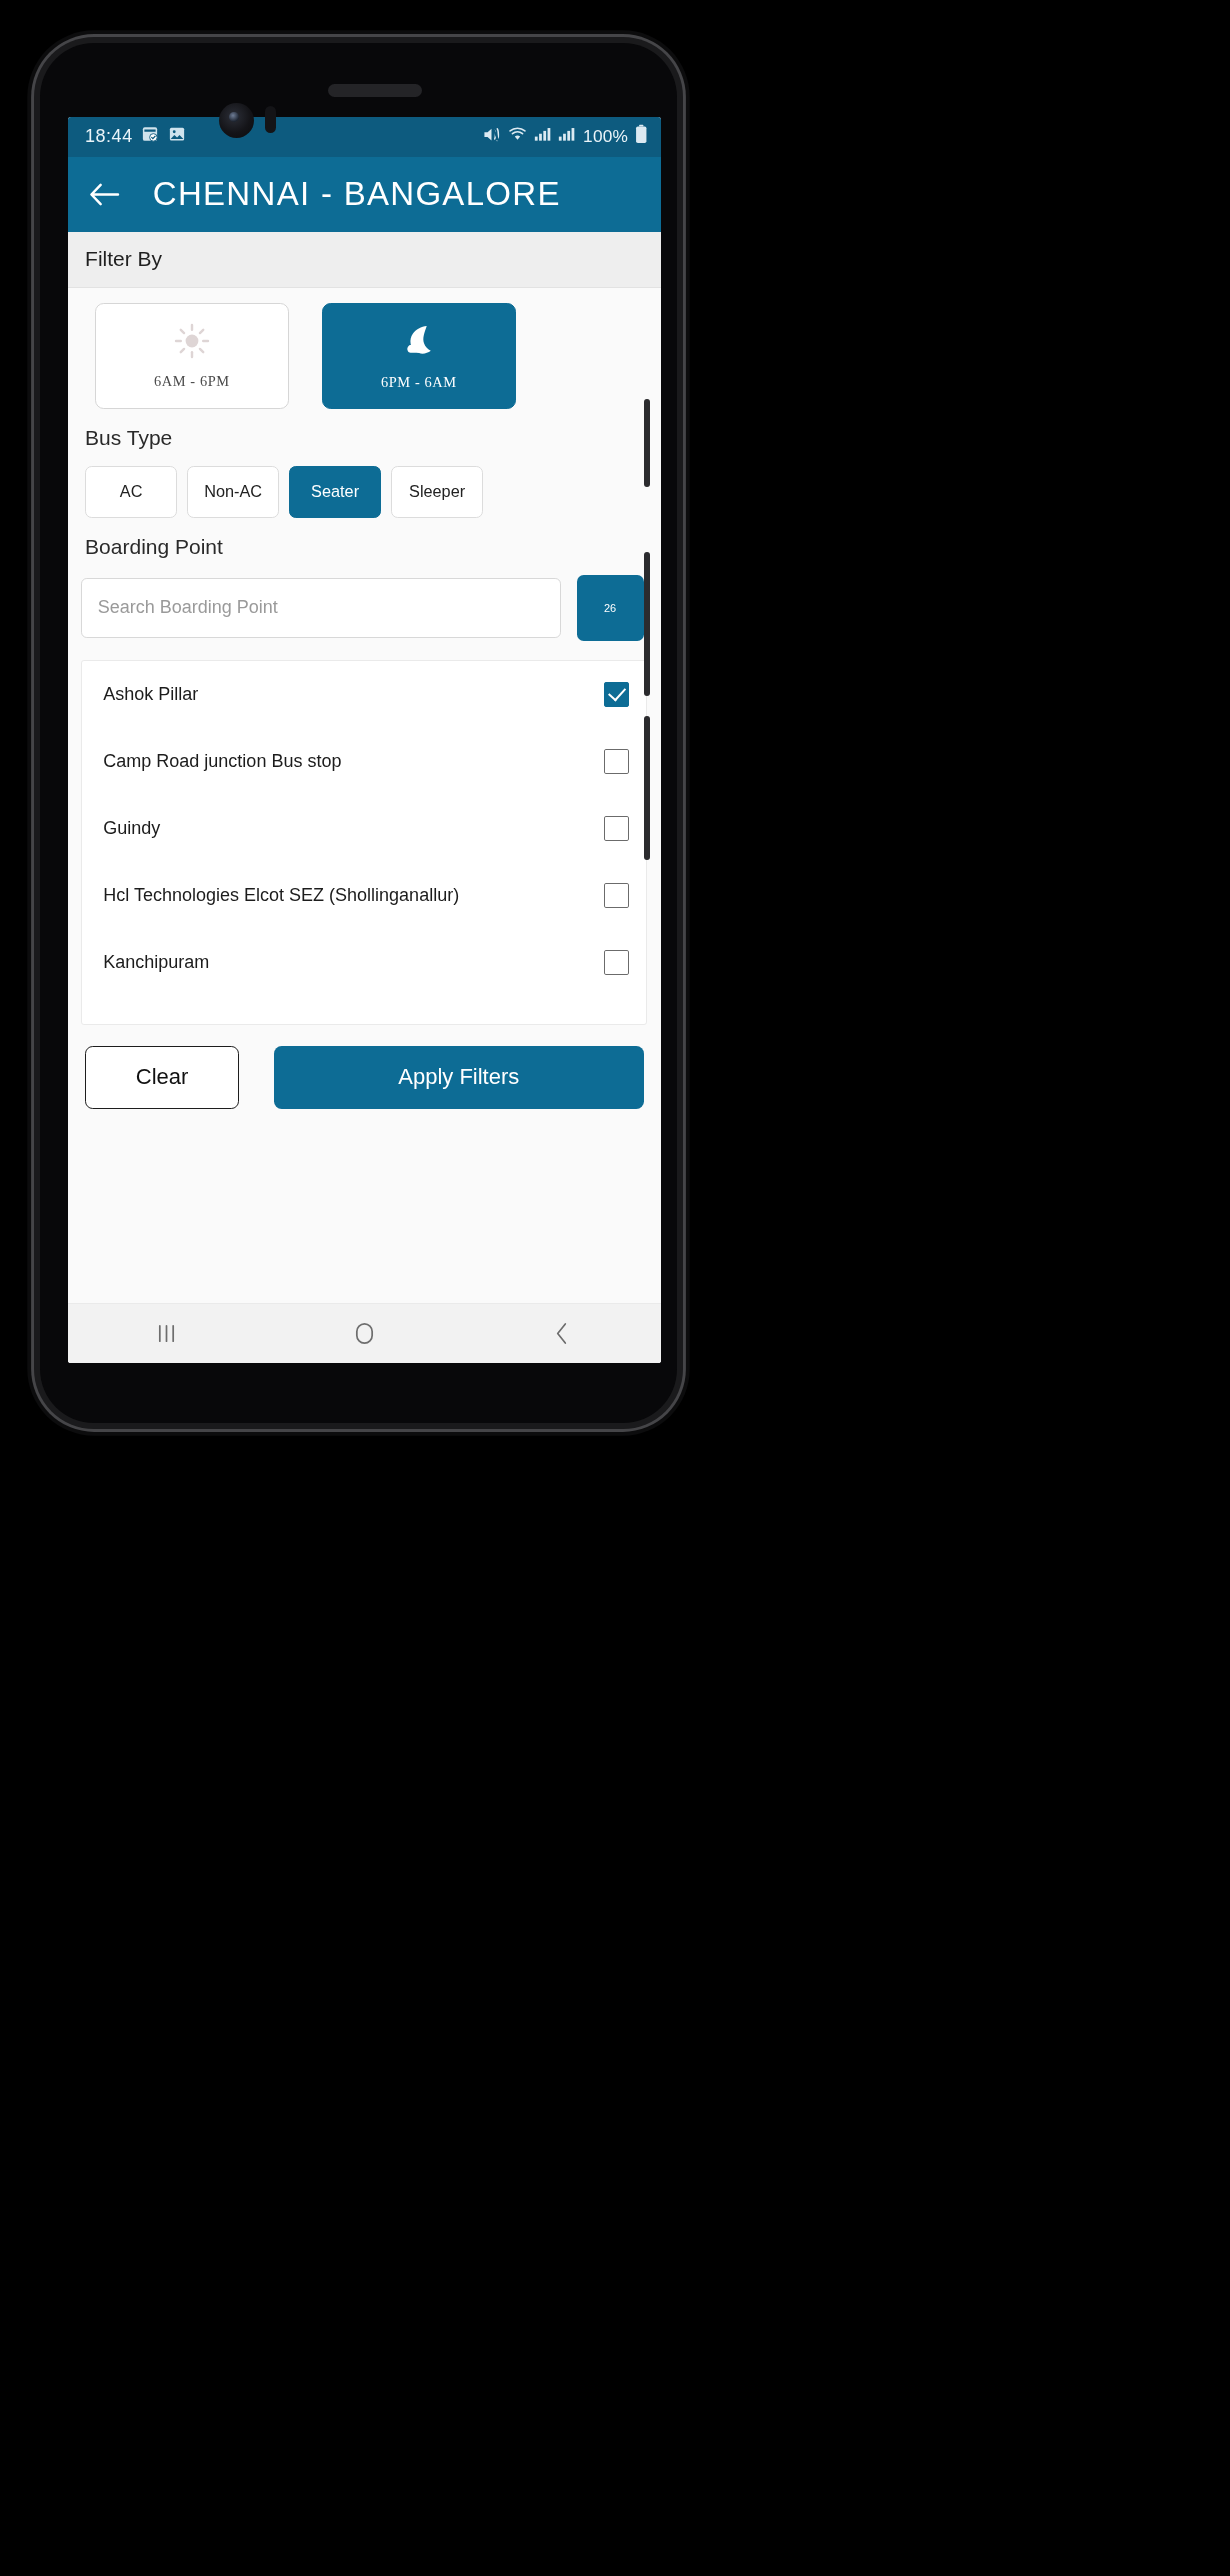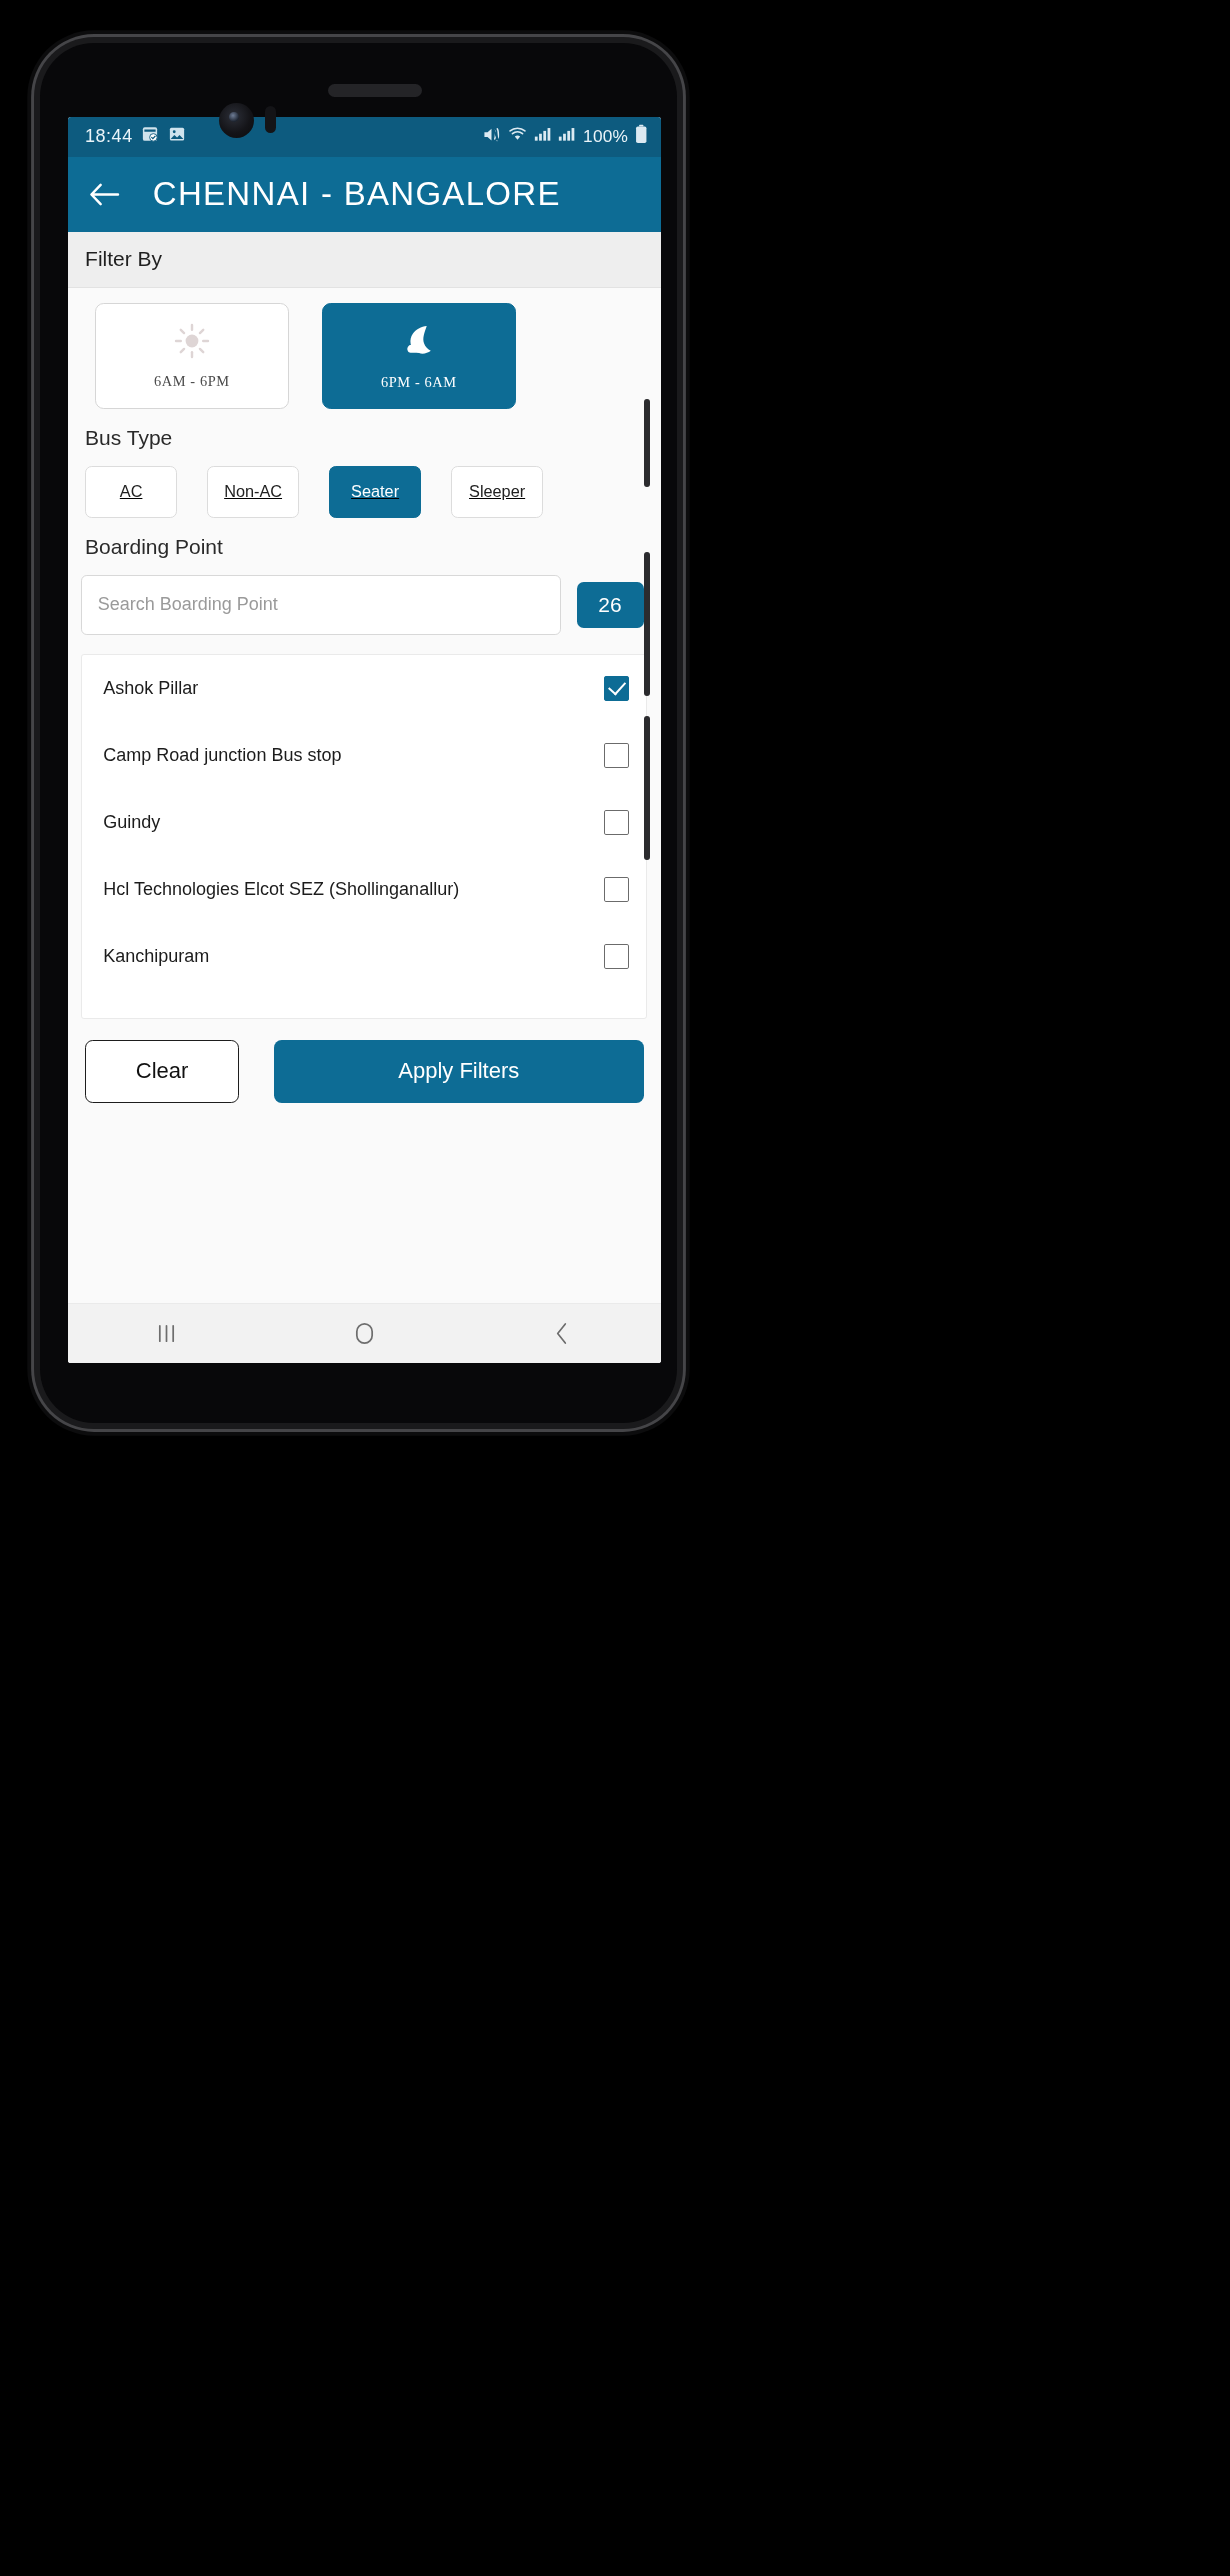--- a/index.html
+++ b/index.html
@@ -186,23 +186,22 @@
     background: #0d6c95;
     border: 1px solid #0d6c95;
   }
   .dep-label { font-size: 14.4px; letter-spacing: 0.6px; }
   .dep-card.unselected .dep-label { color: #4a4a4a; }
   .dep-card.selected .dep-label { color: #ffffff; }
 
   
   .bustype-row {
     display: flex;
-    gap: 30px;
+    gap: 10px;
     padding: 15.4px 0 0 17.3px;
-    text-decoration: underline;
   }
   .bt-chip {
     width: 92px;
     height: 52px;
     border-radius: 6.7px;
     display: flex;
     align-items: center;
     justify-content: center;
     font-size: 16.3px;
     cursor: pointer;
@@ -233,28 +232,28 @@
     background: #ffffff;
     padding: 0 15.4px;
     font-size: 18px;
     color: #ec4899;
     font-family: "Liberation Sans", sans-serif;
     outline: none;
   }
   .bp-input::placeholder { color: #9a9a9a; }
   .bp-count {
     width: 67px;
-    height: 46px;
+    height: 66px;
     border-radius: 6.7px;
     background: #0d6c95;
     color: #ffffff;
     display: flex;
     align-items: center;
     justify-content: center;
-    font-size: 21px;
+    font-size: 11px;
     cursor: pointer;
   }
 
   
   .bp-list {
     margin: 19px 13.5px 0 13.5px;
     background: #ffffff;
     border: 1px solid #eaeaea;
     border-radius: 2.9px;
     height: 365px;

